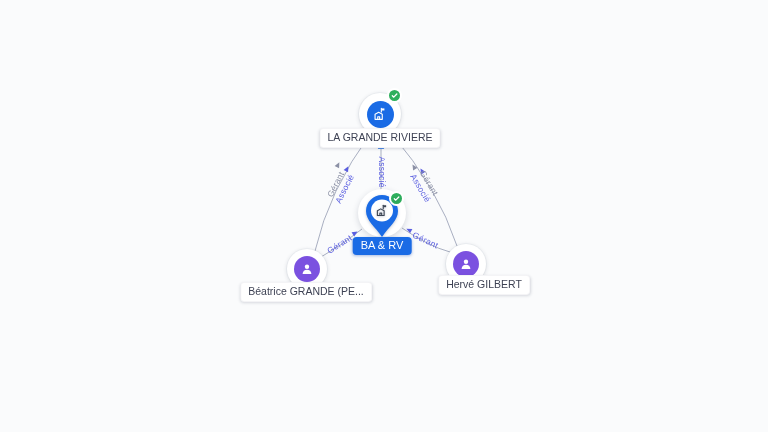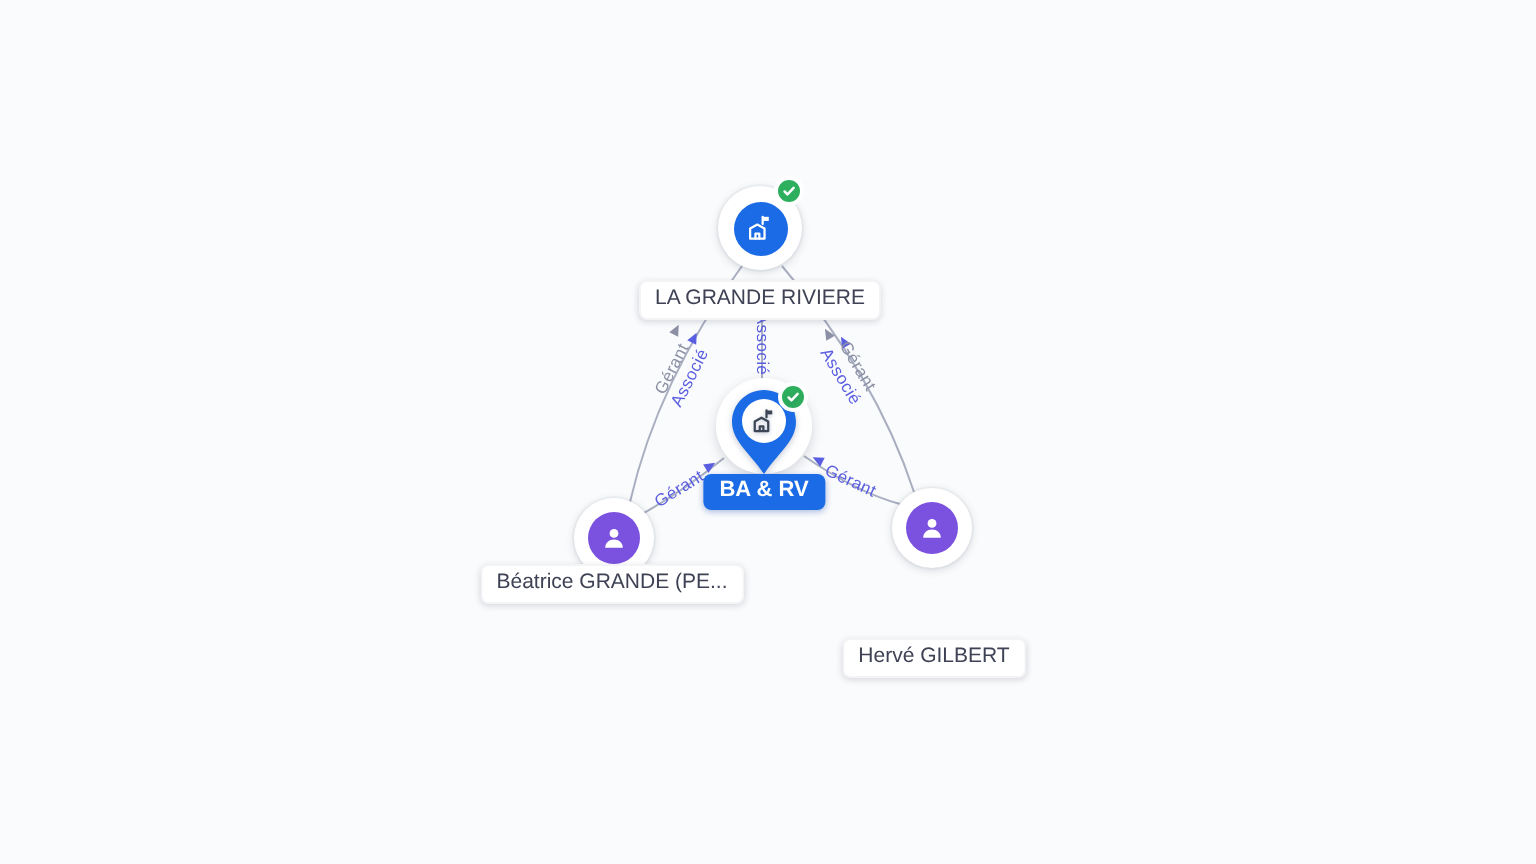--- a/index.html
+++ b/index.html
@@ -43,21 +43,21 @@
   .halo{position:absolute;transform:translate(-50%,-50%);background:#fff;border-radius:50%;
     width:48px;height:48px;box-shadow:0 2px 6px rgba(40,50,80,.18);}
   .pin-node{position:absolute;transform:translate(-50%,0);cursor:pointer;}
   .pin-node svg{display:block;filter:drop-shadow(0 1px 1.5px rgba(20,40,90,.25));}
   .pin-check{position:absolute;right:-4px;top:-3px;}
 
   .tag{position:absolute;transform:translateX(-50%);white-space:nowrap;
     background:#fff;color:var(--label-text);font-size:10.5px;line-height:1;
     padding:3px 7px 4px;border-radius:4px;border:1px solid rgba(30,40,70,.05);
     box-shadow:0 1px 3px rgba(30,40,70,.16);cursor:pointer;}
-  .tag-blue{background:var(--accent-blue);color:#fff;font-weight:700;font-size:11px;
+  .tag-blue{background:var(--accent-blue);color:#fff;font-weight:400;font-size:11px;
     border:none;padding:3px 8px 4px;box-shadow:0 1px 3px rgba(20,70,180,.35);}
 </style>
 </head>
 <body>
 
 <div class="canvas">
 
   <svg class="edges-svg" width="768" height="432" viewBox="0 0 768 432">
 
     <path class="edge-path" d="M315,251 Q329,190 371,133"></path>
@@ -105,21 +105,21 @@
           </g>
         </svg>
       </div>
       <div class="check-badge" style="right:-1px;top:-5px;">
         <svg width="9" height="9" viewBox="0 0 14 14">
           <path d="M3.6 7.4 l2.2 2.2 L10.6 4.6" fill="none" stroke="#fff" stroke-width="2" stroke-linecap="round" stroke-linejoin="round"></path>
         </svg>
       </div>
     </div>
   </div>
-  <div class="tag" style="left:380px;top:128px;margin-top:12px;">LA GRANDE RIVIERE</div>
+  <div class="tag" style="left:380px;top:128px;">LA GRANDE RIVIERE</div>
 
   <div class="halo" style="left:382px;top:213px;"></div>
   <div class="pin-node" style="left:382px;top:194px;">
     <svg width="36" height="44" viewBox="0 0 36 44">
       <path d="M18 1 C9.2 1 2 8 2 17 c0 9.5 9 15.5 16 26 7 -10.5 16 -16.5 16 -26 0 -9 -7.2 -16 -16 -16 z" fill="var(--accent-blue)"></path>
       <circle cx="18" cy="16.5" r="11" fill="#fff"></circle>
       <g transform="translate(10.5,9)" color="var(--pin-glyph)">
         <svg width="15" height="15" viewBox="0 0 24 24">
           <g fill="none" stroke="currentColor" stroke-width="1.8" stroke-linejoin="round" stroke-linecap="round">
             <path d="M14 9 V3.6"></path>
@@ -157,15 +157,15 @@
       <div class="disc disc-purple">
         <svg width="16" height="16" viewBox="0 0 24 24">
           <g fill="#fff">
             <circle cx="12" cy="8.6" r="3.3"></circle>
             <path d="M5.4 19.4 c0 -3.8 3 -6.2 6.6 -6.2 s6.6 2.4 6.6 6.2 z"></path>
           </g>
         </svg>
       </div>
     </div>
   </div>
-  <div class="tag" style="left:467px;top:275px;margin-top:44px;">Hervé GILBERT</div>
+  <div class="tag" style="left:484px;top:275px;">Hervé GILBERT</div>
 
 </div>
 
 </body></html>

